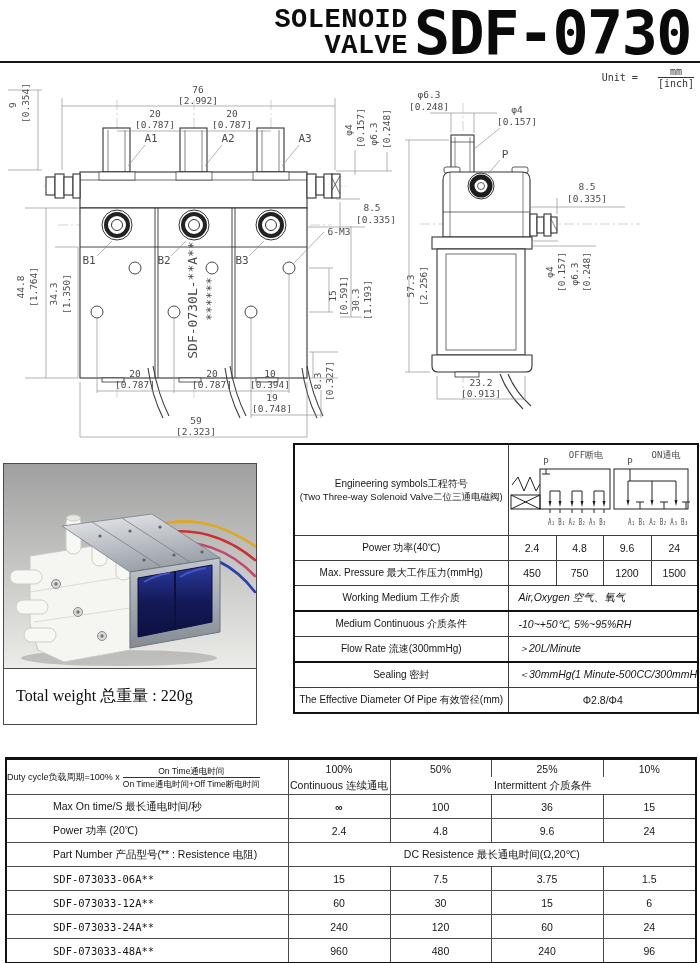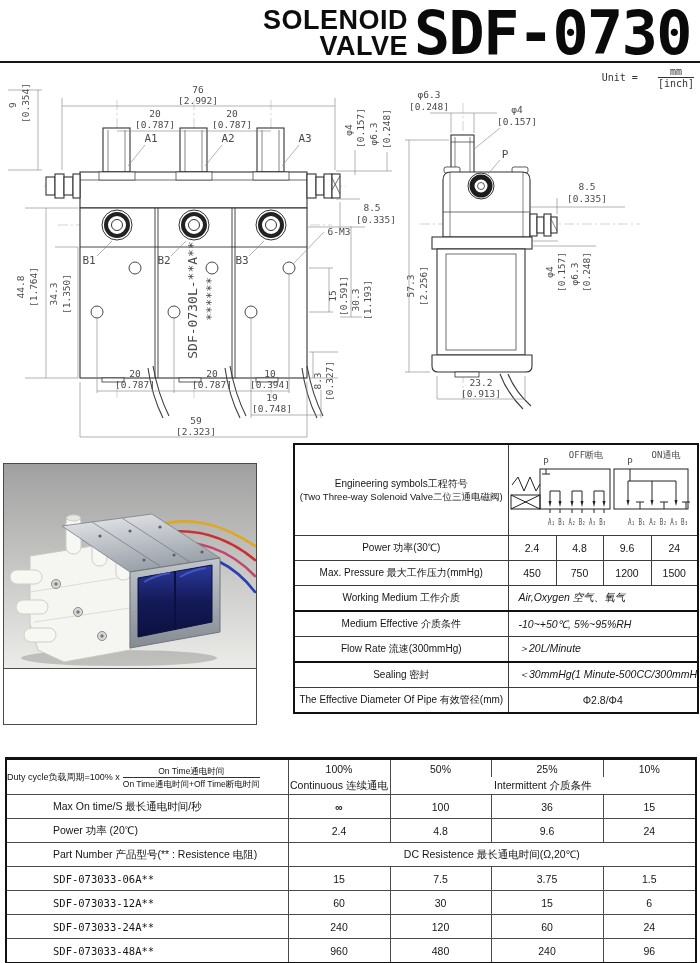--- a/index.html
+++ b/index.html
@@ -1,18 +1,18 @@
 <!DOCTYPE html>
 <html><head>
 <meta charset="utf-8">
 <style>
   html,body{margin:0;padding:0;}
   body{width:700px;height:963px;position:relative;background:#fff;font-family:"DejaVu Sans Mono","DejaVu Sans",sans-serif;color:#222;overflow:hidden;}
   
-  .title-block{position:absolute;top:7px;left:0;width:408px;text-align:right;font-family:Liberation Sans, sans-serif;font-weight:bold;color:#0d0d0d;line-height:26px;font-size:27px;letter-spacing:.5px;}
+  .title-block{position:absolute;top:7px;left:0;width:408px;text-align:right;font-family:Liberation Mono, monospace;font-weight:bold;color:#0d0d0d;line-height:26px;font-size:27px;letter-spacing:.5px;}
   .model{position:absolute;top:-2px;left:414px;width:286px;font-family:"DejaVu Sans Mono",monospace;font-weight:bold;font-size:60px;letter-spacing:-1.5px;color:#0a0a0a;}
   .head-rule{position:absolute;top:61px;left:0;width:700px;border-top:2px solid #161616;}
   .unit-block{position:absolute;top:66px;right:6px;display:flex;align-items:center;gap:20px;font-size:10px;color:#333;}
   .unit-frac{display:inline-block;text-align:center;line-height:11px;}
   .unit-frac .bot{border-top:1px solid #333;}
   
   svg text{font-family:"DejaVu Sans Mono",monospace;fill:#4a4a4a;}
   .drawing-svg{position:absolute;left:0;top:80px;}
   
   .photo-box{position:absolute;left:3px;top:463px;width:252px;height:260px;border:1px solid #4a4a4a;background:#fff;}
@@ -372,20 +372,21 @@
       <g>
         <circle cx="52" cy="120" r="4.5" fill="#d9d9d9" stroke="#8a8a8a"></circle>
           <circle cx="52" cy="120" r="1.7" fill="#777"></circle>
         <circle cx="74" cy="148" r="4.5" fill="#d9d9d9" stroke="#8a8a8a"></circle>
           <circle cx="74" cy="148" r="1.7" fill="#777"></circle>
         <circle cx="98" cy="172" r="4.5" fill="#d9d9d9" stroke="#8a8a8a"></circle>
           <circle cx="98" cy="172" r="1.7" fill="#777"></circle>
       </g>
     </svg>
   </div>
+  <div class="photo-caption">Total weight 总重量 : 220g</div>
 </div>
 
 <table class="spec">
   <colgroup>
       <col style="width:214px">
       <col style="width:48px">
       <col style="width:47px">
       <col style="width:48px">
       <col style="width:47px">
     </colgroup>
@@ -428,39 +429,39 @@
           <text x="120" y="20">P</text>
           <text x="76" y="13">OFF断电</text>
           <text x="156" y="13">ON通电</text>
           <text x="67" y="80" font-size="8" textLength="58" lengthAdjust="spacingAndGlyphs">A₁ B₁ A₂ B₂ A₃ B₃</text>
           <text x="148" y="80" font-size="8" textLength="60" lengthAdjust="spacingAndGlyphs">A₁ B₁ A₂ B₂ A₃ B₃</text>
         </g>
       </svg>
     </td>
   </tr>
   <tr style="height:25px">
-    <td class="lbl">Power 功率(30℃)</td>
+    <td class="lbl">Power 功率(40℃)</td>
     <td class="num">2.4</td>
     <td class="num">4.8</td>
     <td class="num">9.6</td>
     <td class="num">24</td>
   </tr>
   <tr style="height:25px">
     <td class="lbl">Max. Pressure 最大工作压力(mmHg)</td>
     <td class="num">450</td>
     <td class="num">750</td>
     <td class="num">1200</td>
     <td class="num">1500</td>
   </tr>
   <tr style="height:25px">
     <td class="lbl">Working Medium 工作介质</td>
     <td colspan="4" class="val-left">Air,Oxygen 空气、氧气</td>
   </tr>
   <tr style="height:26px" class="thick">
-    <td class="lbl">Medium Effective 介质条件</td>
+    <td class="lbl">Medium Continuous 介质条件</td>
     <td colspan="4" class="val-left">-10~+50℃, 5%~95%RH</td>
   </tr>
   <tr style="height:25px">
     <td class="lbl">Flow Rate 流速(300mmHg)</td>
     <td colspan="4" class="val-left">＞20L/Minute</td>
   </tr>
   <tr style="height:26px" class="thick">
     <td class="lbl">Sealing 密封</td>
     <td colspan="4" class="val-left">＜30mmHg(1 Minute-500CC/300mmHg)</td>
   </tr>

